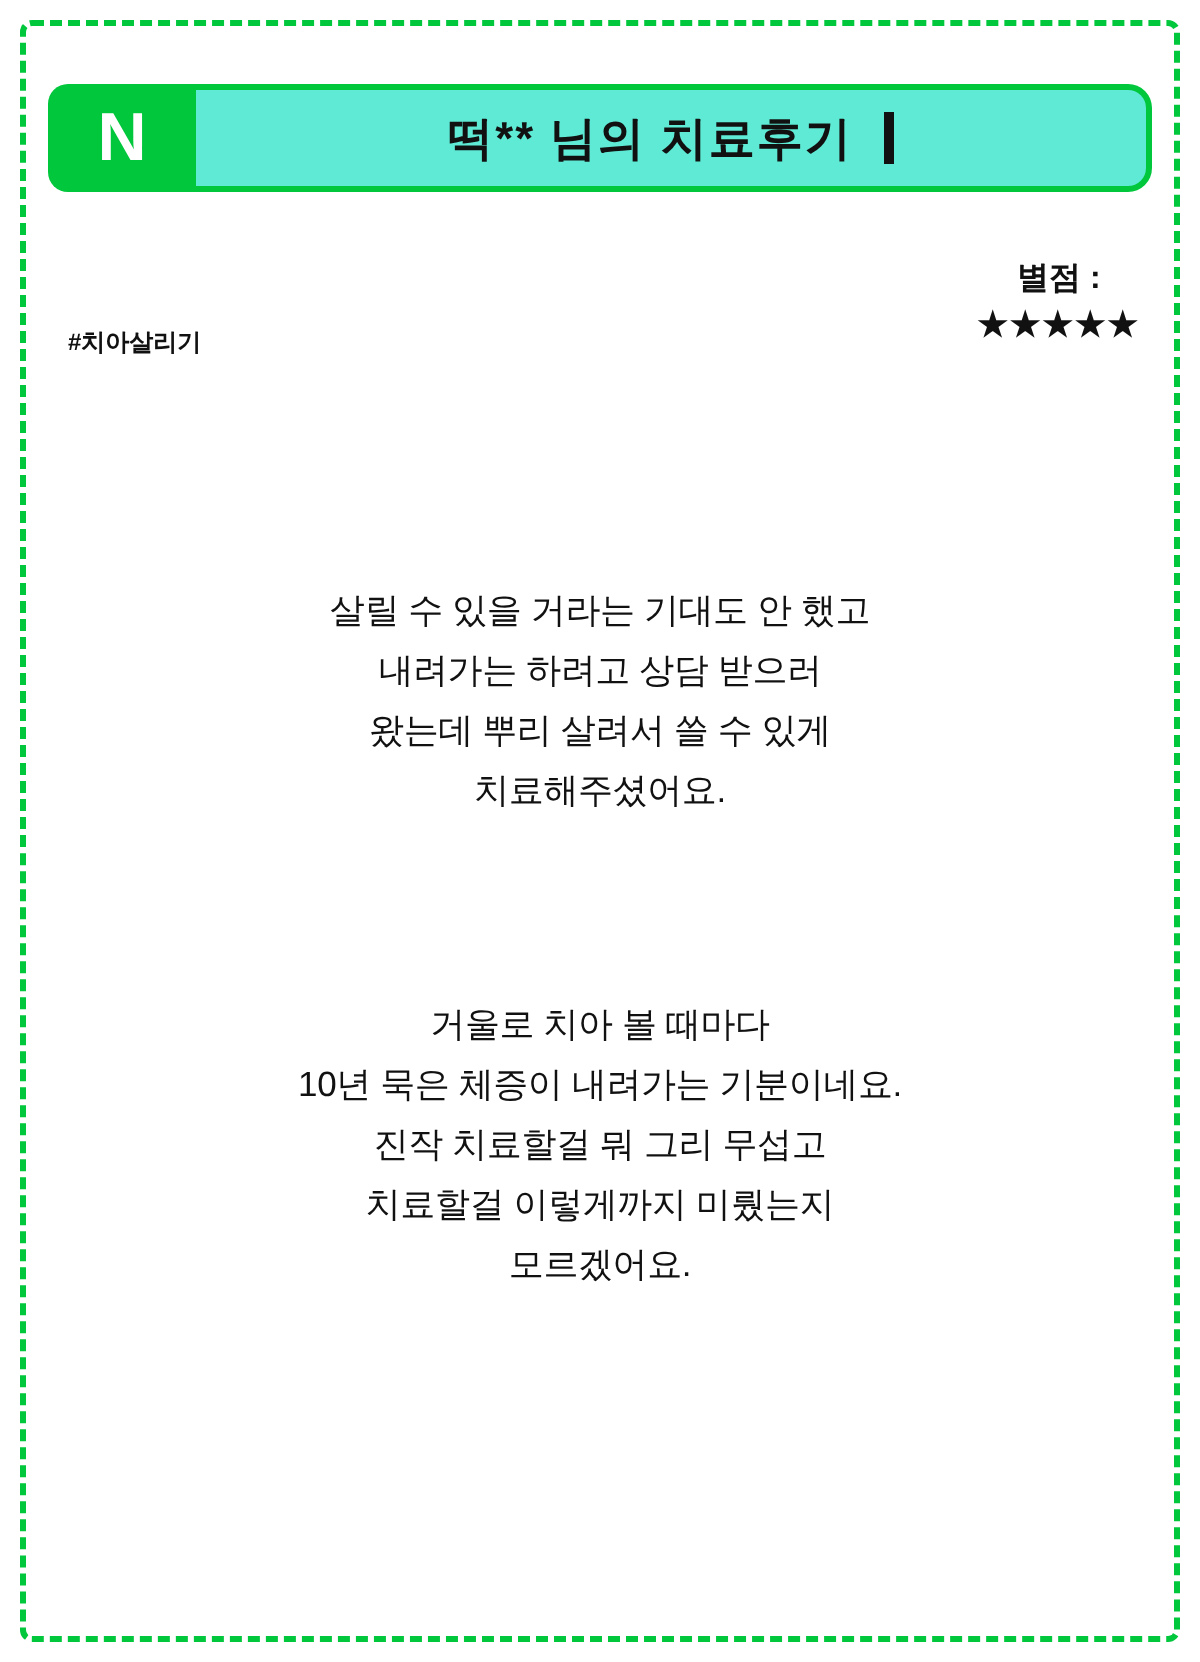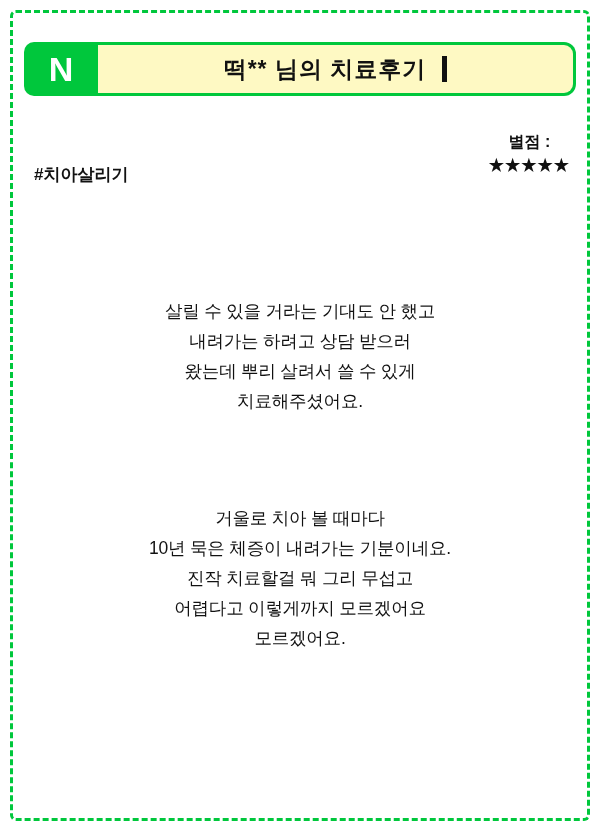--- a/index.html
+++ b/index.html
@@ -62,21 +62,21 @@
     color: #ffffff;
     font-size: 34px;
     font-weight: bold;
     font-family: "Liberation Sans", sans-serif;
     line-height: 1;
     letter-spacing: 0;
   }
 
   .title-box {
     flex: 1;
-    background: #fef9c3;
+    background: #5eead4;
     border: 3px solid #00c73c;
     border-left: none;
     border-radius: 0 12px 12px 0;
     display: flex;
     align-items: center;
     justify-content: center;
     box-sizing: border-box;
     position: relative;
   }
 
@@ -100,21 +100,21 @@
   
   .meta-row {
     display: flex;
     align-items: center;
     justify-content: space-between;
     margin-top: 26px;
     padding: 0 6px 0 10px;
   }
 
   .hashtag {
-    font-size: 17px;
+    font-size: 12px;
     font-weight: bold;
     color: #111111;
     margin-top: 41px;
   }
 
   .rating {
     font-size: 16px;
     font-weight: bold;
     color: #111111;
     display: flex;
@@ -176,19 +176,19 @@
     </div>
 
     <div class="review-body">
       <p class="para">살릴 수 있을 거라는 기대도 안 했고
 내려가는 하려고 상담 받으러
 왔는데 뿌리 살려서 쓸 수 있게
 치료해주셨어요.</p>
       <p class="para">거울로 치아 볼 때마다
 10년 묵은 체증이 내려가는 기분이네요.
 진작 치료할걸 뭐 그리 무섭고
-어렵다고 이렇게까지 모르겠어요
+치료할걸 이렇게까지 미뤘는지
 모르겠어요.</p>
       
     </div>
 
   </div>
 </div>
 
 </body></html>

